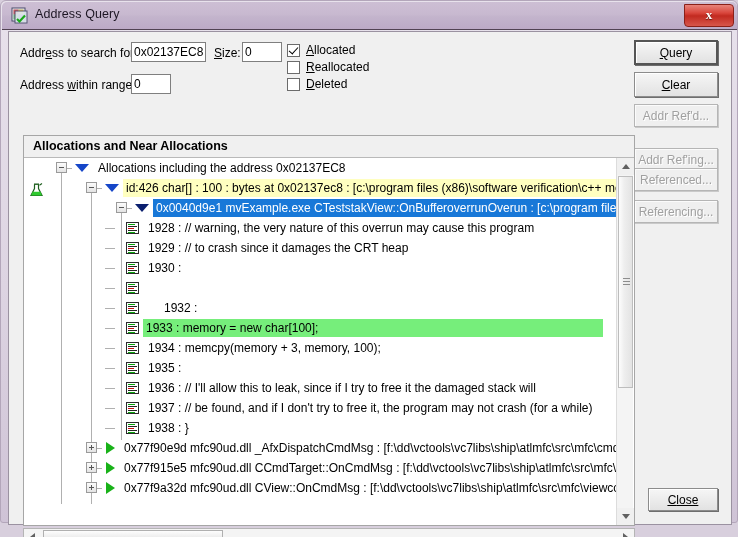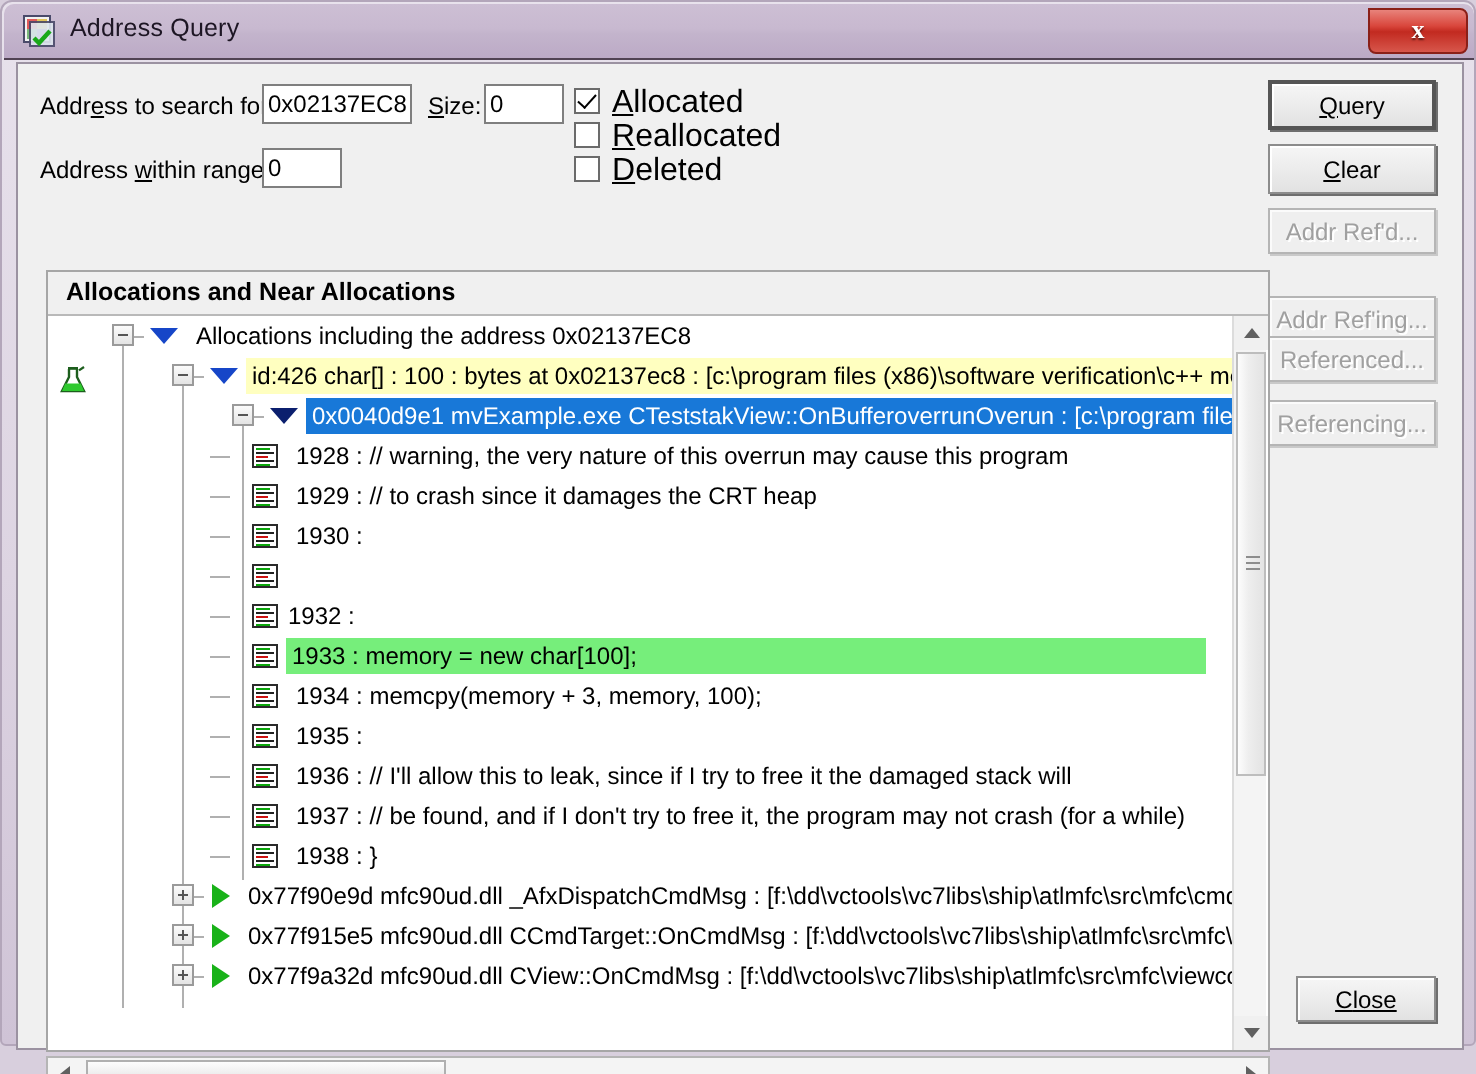--- a/index.html
+++ b/index.html
@@ -97,21 +97,21 @@
   .cbox.checked::after {
     content: "";
     position: absolute; left: 3px; top: 0px;
     width: 4px; height: 8px;
     border: solid #000;
     border-width: 0 1.8px 1.8px 0;
     transform: rotate(42deg);
   }
   .cblabel {
     position: absolute; left: 19px; top: 0px;
-    font-size: 16px; color: #000; white-space: nowrap;
+    font-size: 12px; color: #000; white-space: nowrap;
   }
 
   
   .btn {
     position: absolute;
     background: linear-gradient(180deg,#f6f6f6 0%, #ececec 50%, #e2e2e2 100%);
     border: 1px solid #8c8c8c;
     box-shadow: inset 1px 1px 0 #ffffff, 1px 1px 0 #6e6e6e;
     box-sizing: border-box;
     font-size: 12px; color: #000;
@@ -466,21 +466,21 @@
           </div>
           <div class="row">
             <div class="hline" style="left:80px; top:10px; width:10px;"></div>
             <span class="doc-icon" style="left:101px; top:4px;">
                 <i class="l1"></i>
                 <i class="l2"></i>
                 <i class="l3"></i>
                 <i class="l4"></i>
                 <i class="l5"></i>
               </span>
-            <span class="hl" style="left:116px;">1932 :</span>
+            <span class="hl" style="left:136px;">1932 :</span>
           </div>
           <div class="row">
             <div class="hline" style="left:80px; top:10px; width:10px;"></div>
             <span class="doc-icon" style="left:101px; top:4px;">
                 <i class="l1"></i>
                 <i class="l2"></i>
                 <i class="l3"></i>
                 <i class="l4"></i>
                 <i class="l5"></i>
               </span>

